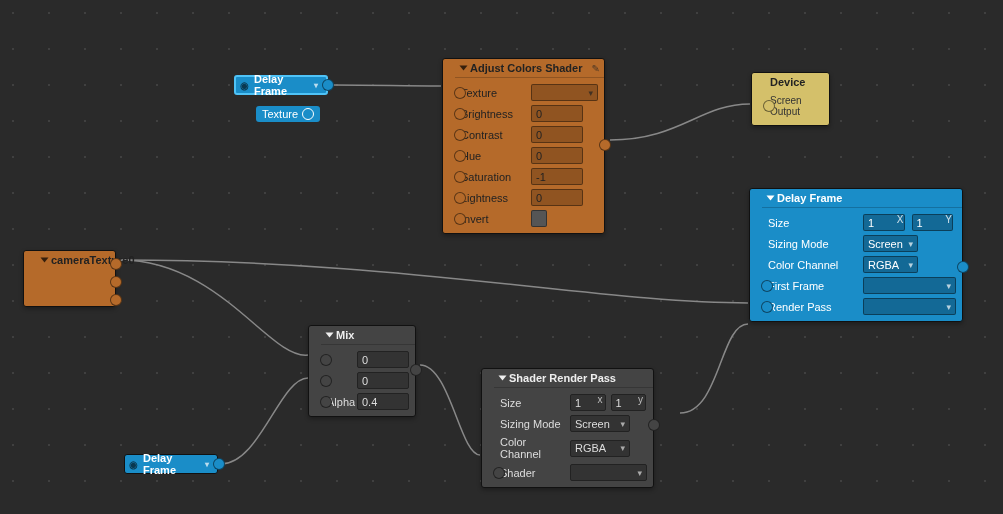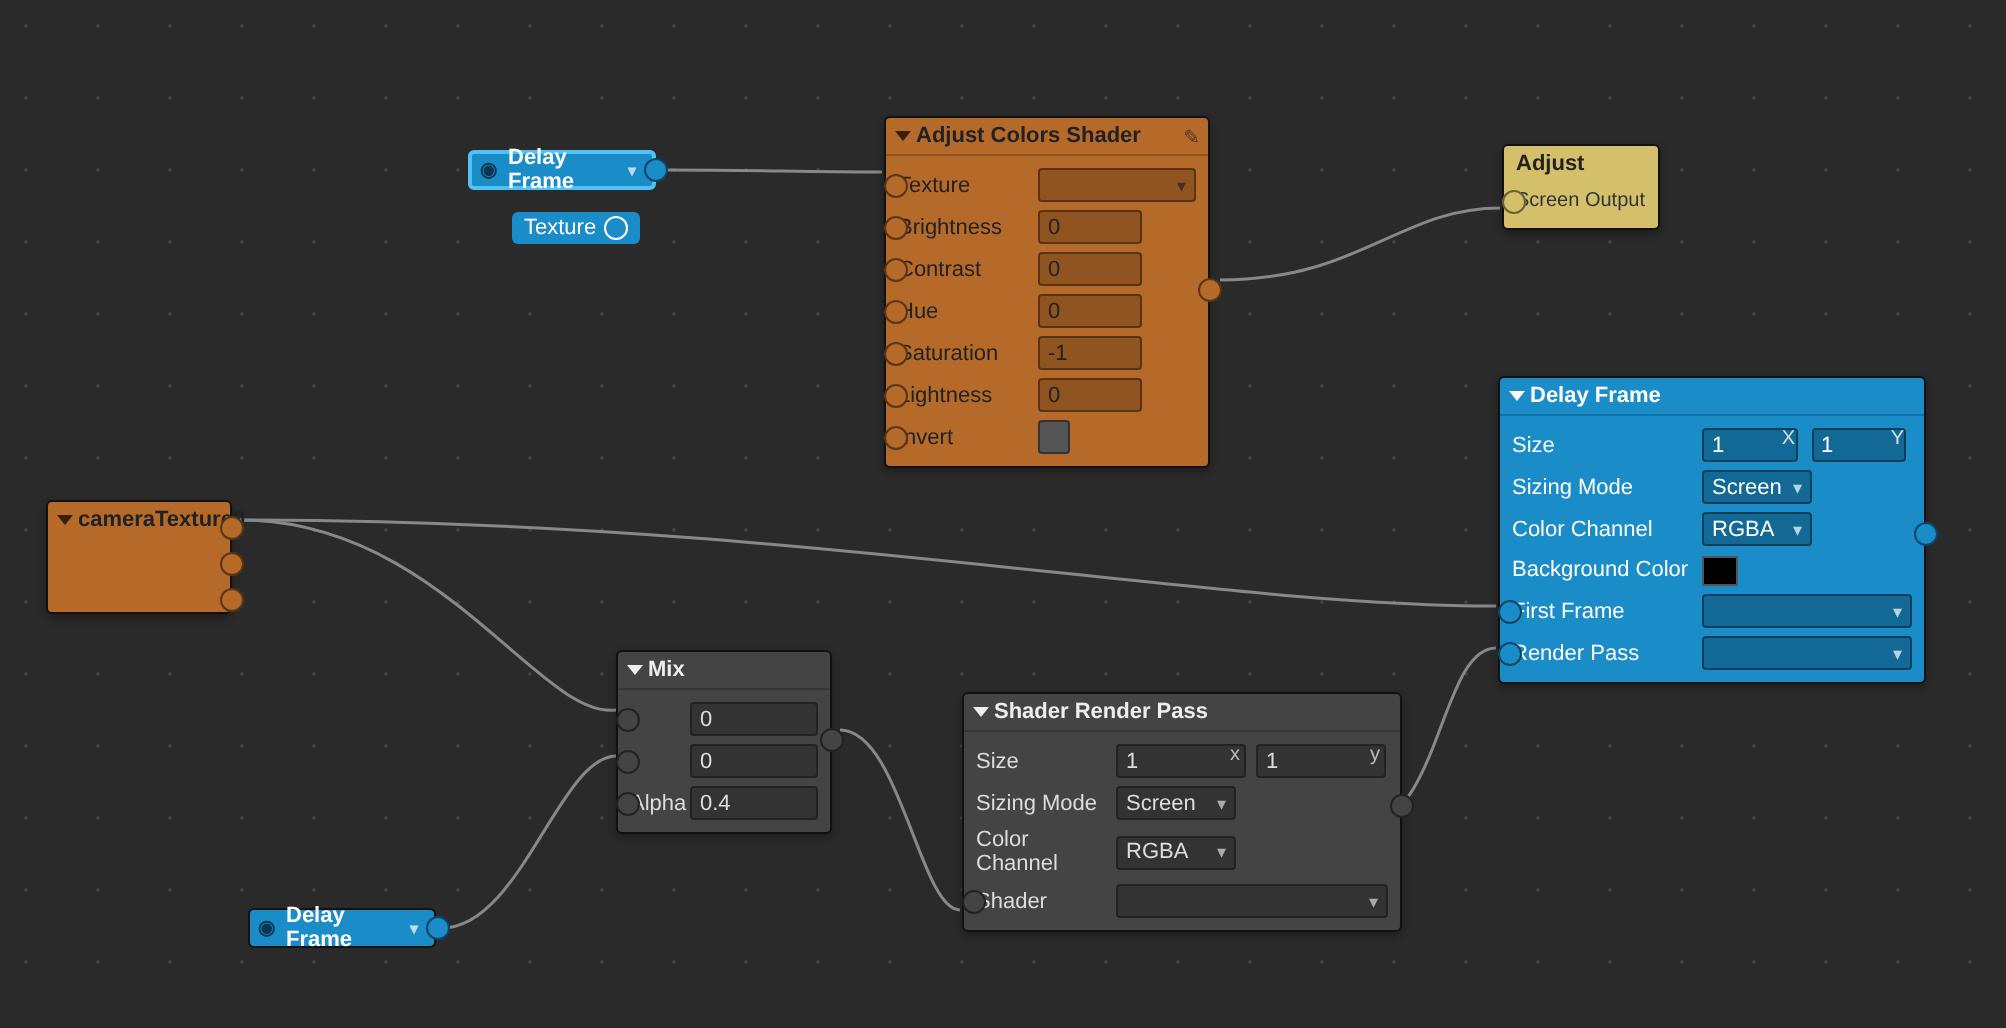--- a/index.html
+++ b/index.html
@@ -15,20 +15,21 @@
   background-image: radial-gradient(circle, #404040 1px, transparent 1px);
   background-size: 36px 36px;
   background-position: -5px -5px;
 }
 svg.edges { position: absolute; top:0; left:0; width:1003px; height:514px; pointer-events:none; }
 .node {
   position: absolute;
   border: 1px solid #111;
   border-radius: 3px;
   box-shadow: 0 2px 4px rgba(0,0,0,0.3);
+  padding-left: 12px;
 }
 .node.orange { background: #b56a2a; }
 .node.blue { background: #1a8dc8; }
 .node.yellow { background: #d4c06a; }
 .node.grey { background: #444444; }
 .node .header {
   display: flex;
   align-items: center;
   padding: 3px 6px;
   border-bottom: 1px solid rgba(0,0,0,0.2);
@@ -204,21 +205,21 @@
         <div class="port left"></div>
         <span class="label">Invert</span>
         <div class="field" style="max-width:16px;background:#555;"></div>
       </div>
   </div>
   <div class="port right" style="top:80px;"></div>
 </div>
 
 <div class="node yellow" style="left:751px; top:72px; width:79px;">
   <div class="header" style="border:0;">
-    <span class="title" style="font-size:11px;">Adjust</span>
+    <span class="title" style="font-size:11px;">Device</span>
   </div>
   <div class="body" style="padding:2px 6px 6px 6px;">
     <div class="row" style="min-height:14px;">
         <div class="port left"></div>
         <span style="color:#333;font-size:10px;">Screen Output</span>
       </div>
   </div>
 </div>
 
 <div class="node orange" style="left:23px; top:250px; width:93px; height:57px;">
@@ -249,21 +250,21 @@
       </div>
     <div class="row">
         <div class="port left"></div>
         <span class="label" style="width:30px;">Alpha</span>
         <div class="field">0.4</div>
       </div>
   </div>
   <div class="port right" style="top:38px;"></div>
 </div>
 
-<div class="node grey" style="left:481px; top:346px; width:220px;">
+<div class="node grey" style="left:481px; top:368px; width:173px;">
   <div class="header">
     <span class="tri"></span>
     <span class="title">Shader Render Pass</span>
   </div>
   <div class="body">
     <div class="row">
         <span class="label">Size</span>
       <div class="twofield">
         <div class="field">1</div>
           <span class="xy">x</span>
@@ -320,24 +321,20 @@
         </div>
       </div>
     <div class="row">
         <span class="label">Color Channel</span>
         <div class="field select" style="max-width:55px;">
           <span>RGBA</span>
           <span class="chev">▾</span>
         </div>
       </div>
     <div class="row">
-        <span class="label">Background Color</span>
-        <div class="colorbox"></div>
-      </div>
-    <div class="row">
         <div class="port left"></div>
         <span class="label">First Frame</span>
         <div class="field select">
           <span></span>
           <span class="chev">▾</span>
         </div>
       </div>
     <div class="row">
         <div class="port left"></div>
         <span class="label">Render Pass</span>

